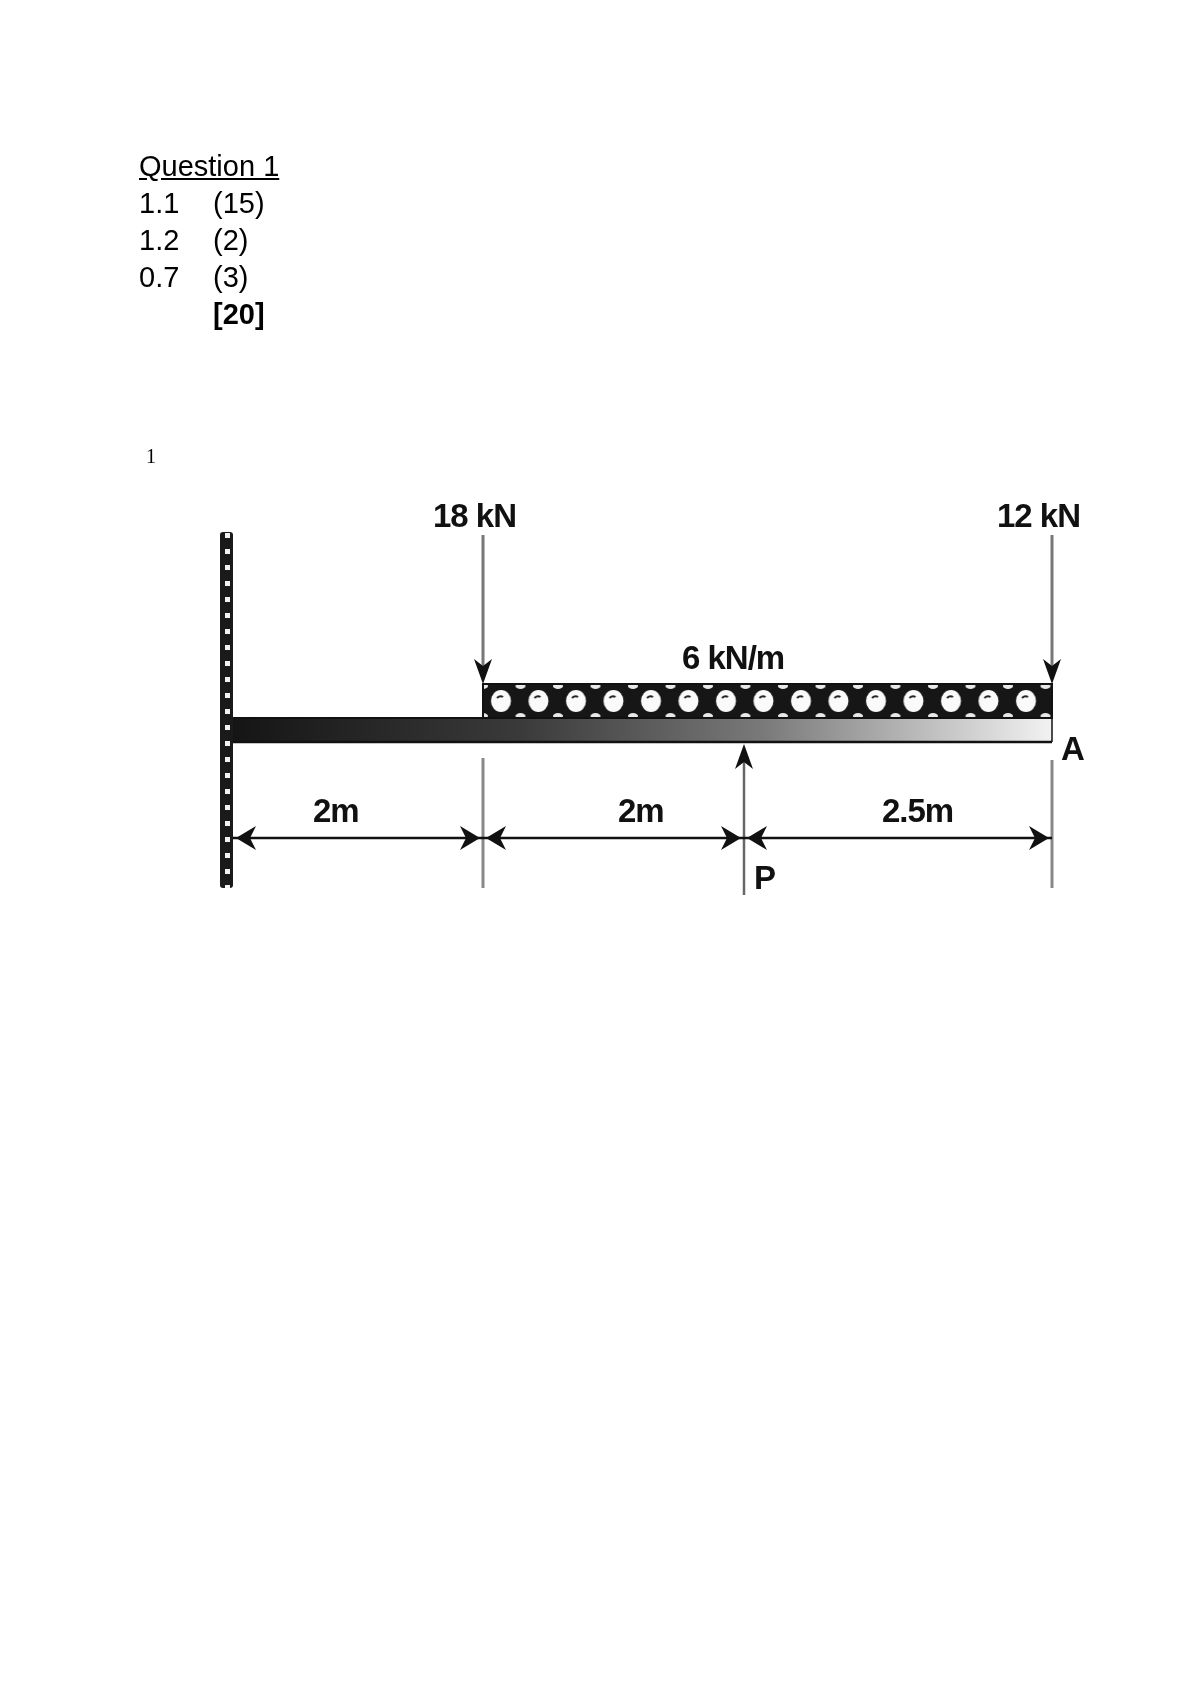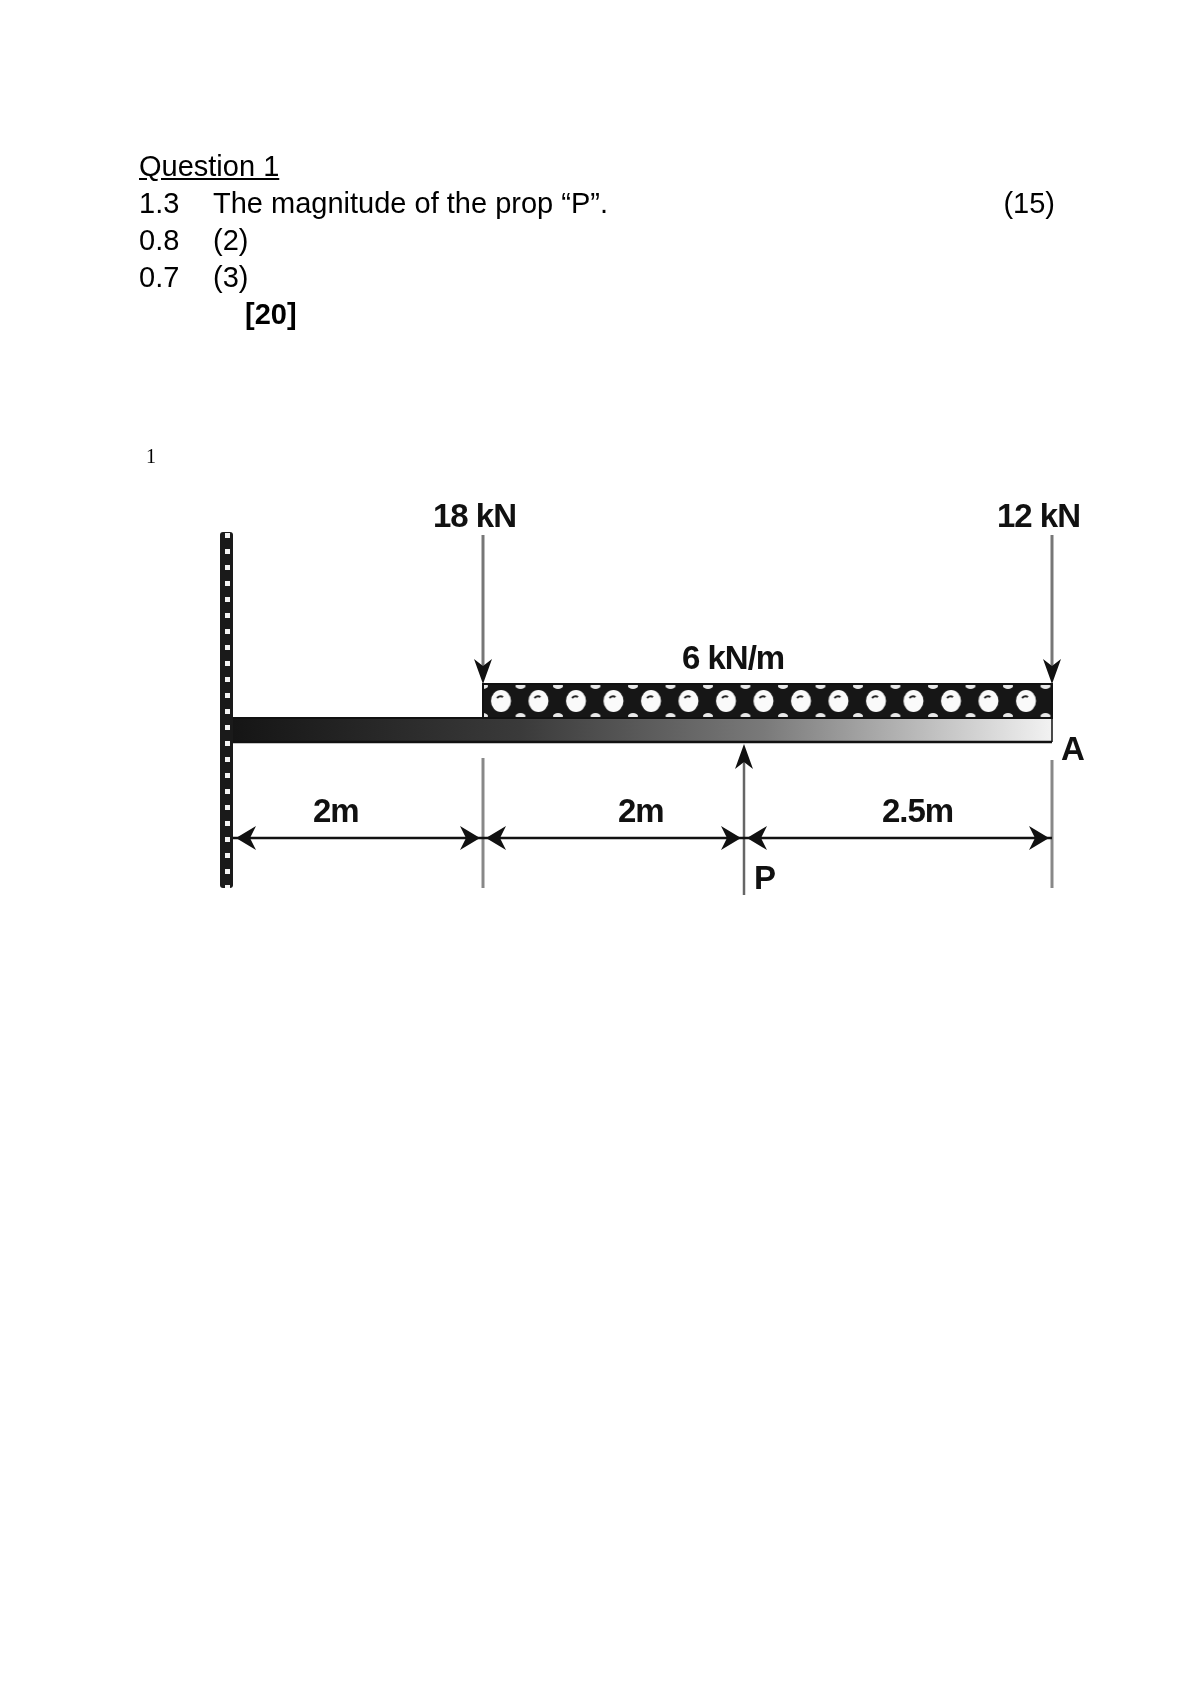--- a/index.html
+++ b/index.html
@@ -7,42 +7,41 @@
          font-family: "Liberation Sans", sans-serif; color: #000; }
   .page { position: absolute; left: 0; top: 0; width: 1196px; height: 1696px; }
   .text-block { position: absolute; left: 139px; top: 148px; width: 916px;
                 font-size: 29px; line-height: 37px; }
   .title { text-decoration: underline; }
   .intro { text-align: justify; text-align-last: left; }
   .row { display: flex; align-items: baseline; white-space: nowrap; }
   .num { width: 74px; flex: none; }
   .item-text { flex: 1; }
   .mark { flex: none; text-align: center; }
-  .mark.bold { font-weight: bold; margin-left: 32px; }
+  .mark.bold { font-weight: bold; }
   sup { font-size: 17px; line-height: 0; position: relative; top: -2px; }
   .footnote { position: absolute; left: 146px; top: 445px;
               font-family: "Liberation Serif", serif; font-size: 20px; }
   .diagram { position: absolute; left: 0; top: 0; width: 1200px; height: 1696px; }
   .dlabel { font-family: "Liberation Sans", sans-serif; font-weight: bold; font-size: 33px; fill: #111; letter-spacing: -1px; }
 </style>
 </head>
 <body>
 
 <div class="page">
 
   <div class="text-block">
     <div class="title">Question 1</div>
 
     <div class="row">
-      <span class="num">1.3</span>
-      <span class="item-text">The magnitude of the prop “P”.</span>
+      <span class="num">1.1</span>
       <span class="mark">(15)</span>
     </div>
     <div class="row">
-      <span class="num">0.8</span>
+      <span class="num">1.2</span>
       <span class="mark">(2)</span>
     </div>
     <div class="row">
       <span class="num">0.7</span>
       <span class="mark">(3)</span>
     </div>
     <div class="row">
       <span class="num"></span>
       <span class="mark bold">[20]</span>
     </div>

